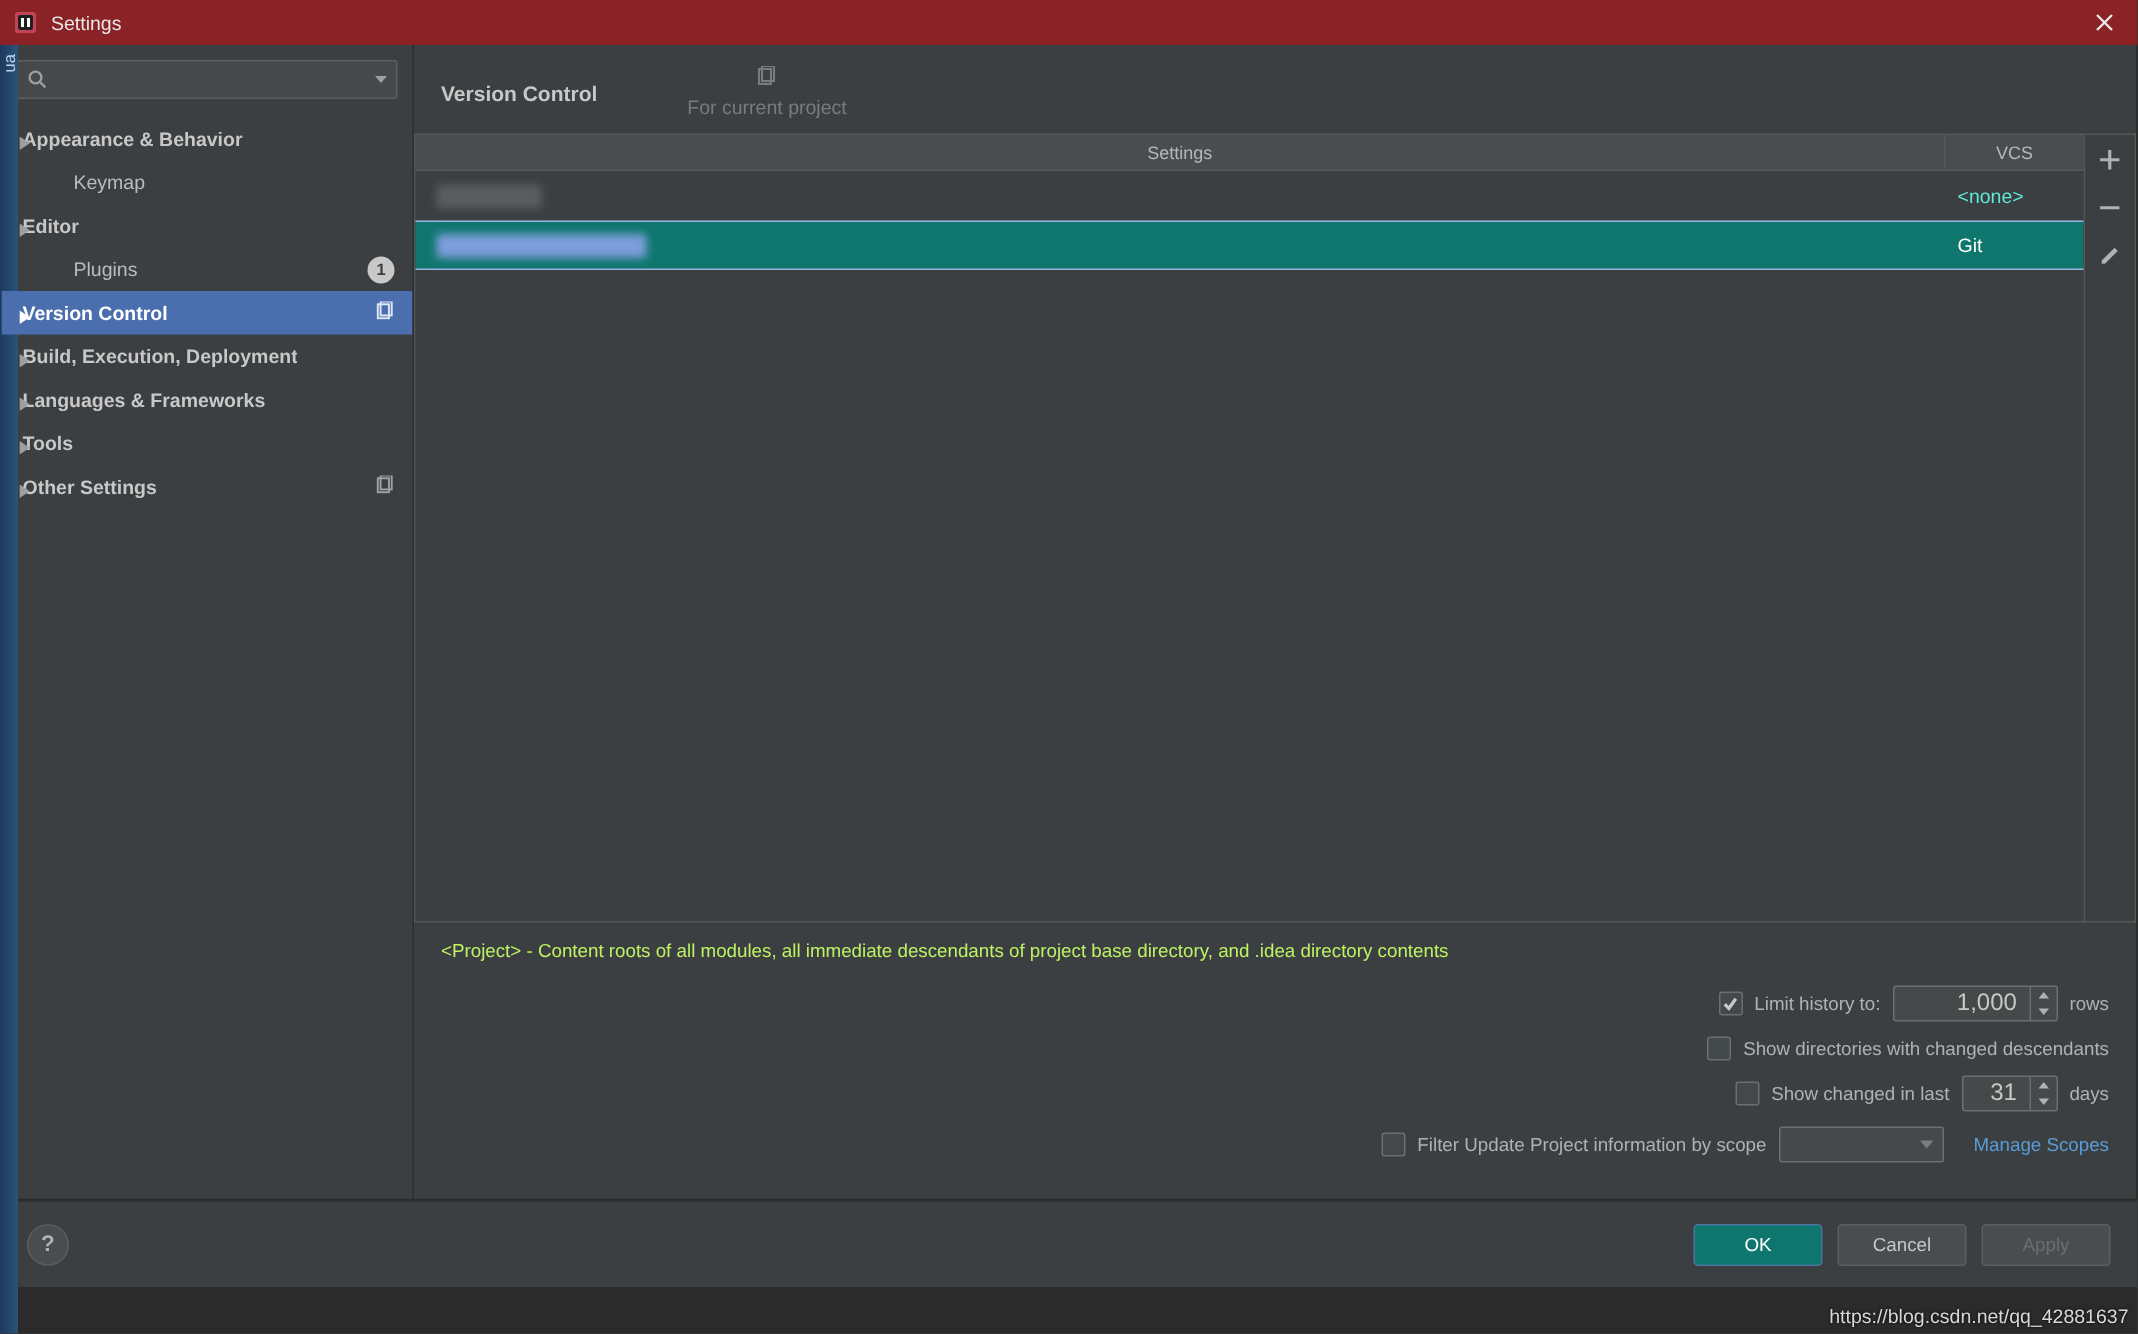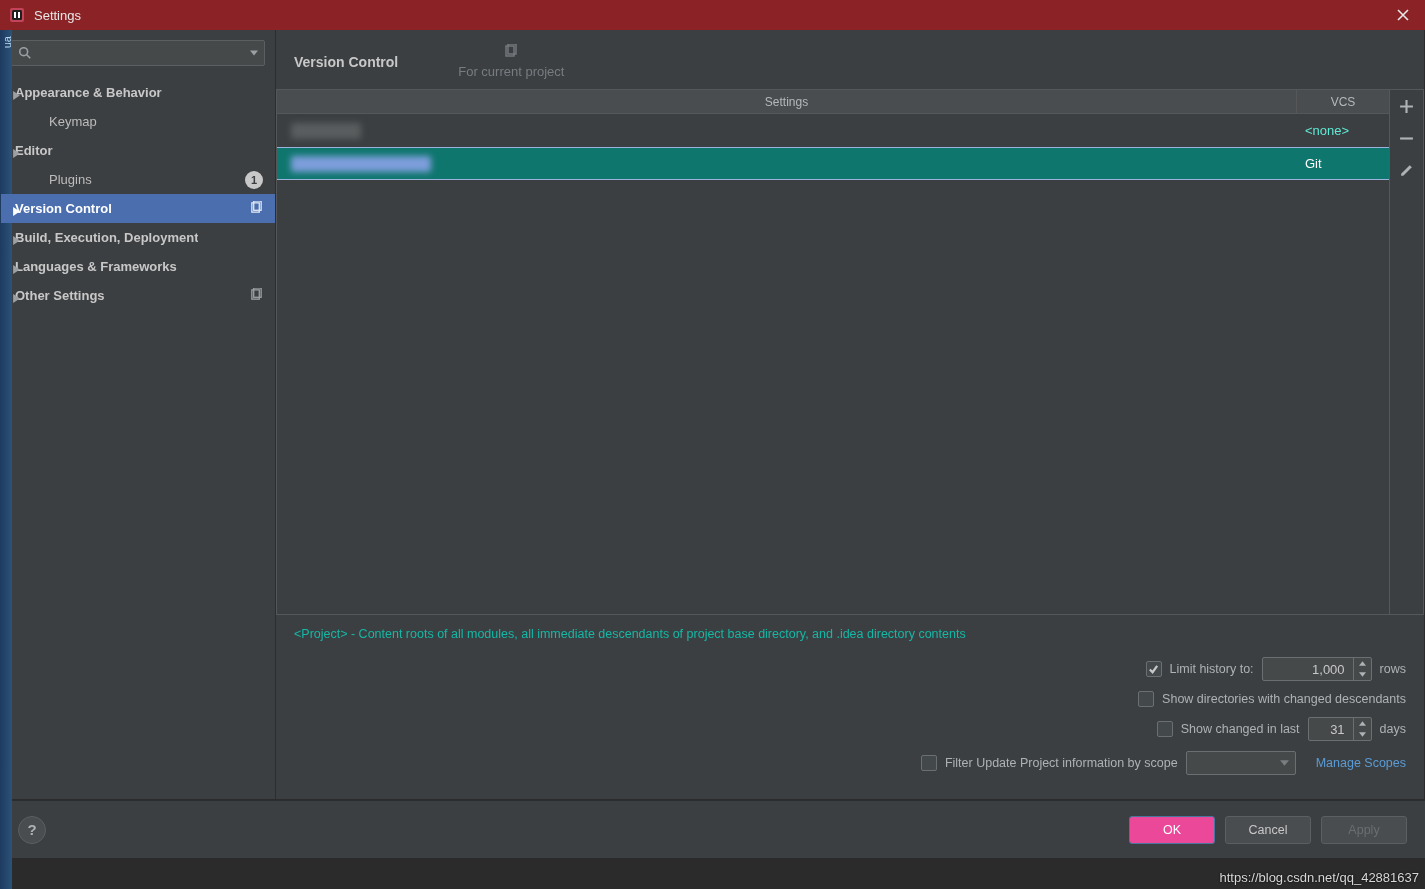--- a/index.html
+++ b/index.html
@@ -56,39 +56,39 @@
 .tr.selected::before { top:0; }
 .tr.selected::after { bottom:0; }
 .tr.selected .td { color:#fff; }
 .blur { filter: blur(3px); background: #7d9edb; width: 140px; height: 16px; border-radius:2px; display:inline-block; }
 
 .toolbar { width: 34px; border: 1px solid #555759; border-left:none; display:flex; flex-direction:column; }
 .tool-btn { height: 32px; display:flex; align-items:center; justify-content:center; cursor:pointer; }
 .tool-btn svg { width:15px; height:15px; stroke:#aeb2b5; fill:none; stroke-width:2; }
 
 .options { padding: 12px 18px 6px 18px; color:#aeb2b5; font-size:12.5px; display:flex; flex-direction:column; gap:10px; }
-.desc { color:#14b8a6; margin-bottom: 6px; }
+.desc { color:#bef264; margin-bottom: 6px; }
 .opt-row { display:flex; align-items:center; gap:8px;justify-content:flex-end; }
 .chk { width:16px; height:16px; background:#43494a; border:1px solid #6b6f71; border-radius:2px; display:inline-flex; align-items:center; justify-content:center; cursor:pointer; flex-shrink:0; }
 .chk.checked svg { width:11px; height:11px; stroke:#c8c8c8; stroke-width:2.4; fill:none; }
 .spinner { display:flex; align-items:center; border:1px solid #6b6f71; background:#45494a; border-radius:2px; height:24px; }
-.spinner input { width:90px; background:transparent; border:none; outline:none; color:#c8c8c8; font-size:13px; text-align:right; padding: 0 8px; }
+.spinner input { width:90px; background:transparent; border:none; outline:none; color:#c8c8c8; font-size:16px; text-align:right; padding: 0 8px; }
 .spinner.small input { width:44px; }
 .spinner-btns { width:18px; display:flex; flex-direction:column; border-left:1px solid #6b6f71; height:100%; }
 .sp-btn { flex:1; display:flex; align-items:center; justify-content:center; cursor:pointer; }
 .sp-btn svg { width:7px; height:5px; fill:#aeb2b5; }
 .combo { width:110px; height:24px; background:#45494a; border:1px solid #6b6f71; border-radius:2px; display:flex; align-items:center; justify-content:flex-end; padding-right:6px; cursor:pointer; }
 .combo svg { width:9px; height:6px; fill:#7a7e81; }
 .link { color:#5a9bd5; cursor:pointer; }
 
 .footer { height: 58px; background: #3c3f41; border-top:1px solid #2b2d2e; display:flex; align-items:center; padding: 0 18px; }
 .help-btn { width:28px; height:28px; border-radius:14px; background:#4a4d4f; border:1px solid #5b5f61; display:flex; align-items:center; justify-content:center; color:#aeb2b5; font-size:15px; font-weight:700; cursor:pointer; }
 .footer-btns { margin-left:auto; display:flex; gap:10px; }
 .btn { height:28px; min-width:86px; border:1px solid #5b5f61; border-radius:3px; background:#4a4d4f; color:#c8c8c8; font-size:12.5px; display:flex; align-items:center; justify-content:center; cursor:pointer; padding: 0 18px; }
-.btn.primary { background:#ec4899; border-color:#4a759f; color:#fff; }
+.btn.primary { background:#0f766e; border-color:#4a759f; color:#fff; }
 .btn.disabled { color:#6a6e71; cursor:default; }
 
 .watermark { position:absolute; bottom:4px; right:6px; color:#d8d8d8; font-size:13px; text-shadow: 0 0 2px #000; }
 
 .left-edge { position:absolute; left:0; top:30px; bottom:0; width:12px; background: linear-gradient(90deg, #1e3a5f 0%, #2b5379 100%); }
 .left-edge span { color:#b8d4ee; font-size:11px; writing-mode: sideways-lr; position:absolute; top:6px; left:1px; }
 </style>
 </head>
 <body>
 
@@ -165,20 +165,26 @@
       <div class="tree-item expandable bold">
         <span class="arrow"><svg viewBox="0 0 8 8">
               <path d="M1 0 L7 4 L1 8 Z"></path>
             </svg></span>
         <span class="label">Languages &amp; Frameworks</span>
       </div>
       <div class="tree-item expandable bold">
         <span class="arrow"><svg viewBox="0 0 8 8">
               <path d="M1 0 L7 4 L1 8 Z"></path>
             </svg></span>
+        <span class="label">Tools</span>
+      </div>
+      <div class="tree-item expandable bold">
+        <span class="arrow"><svg viewBox="0 0 8 8">
+              <path d="M1 0 L7 4 L1 8 Z"></path>
+            </svg></span>
         <span class="label">Other Settings</span>
         <span class="proj-icon"><svg viewBox="0 0 14 14">
               <rect x="2" y="2" width="8" height="10"></rect>
               <rect x="4" y="0" width="8" height="10"></rect>
             </svg></span>
       </div>
     </div>
   </div>
 
   <div class="content">

